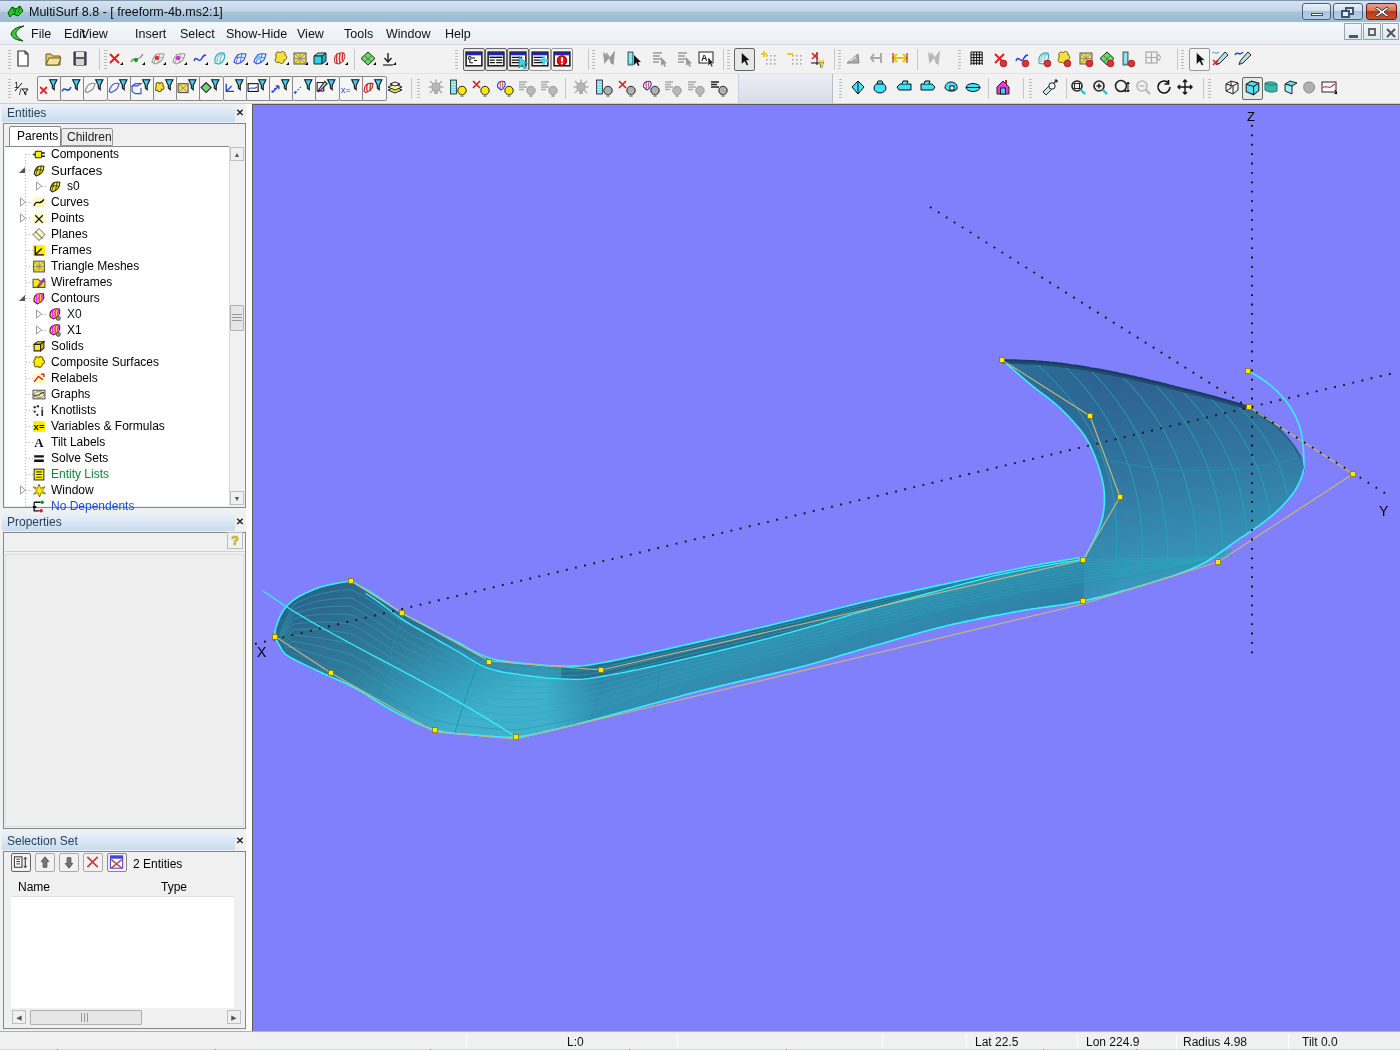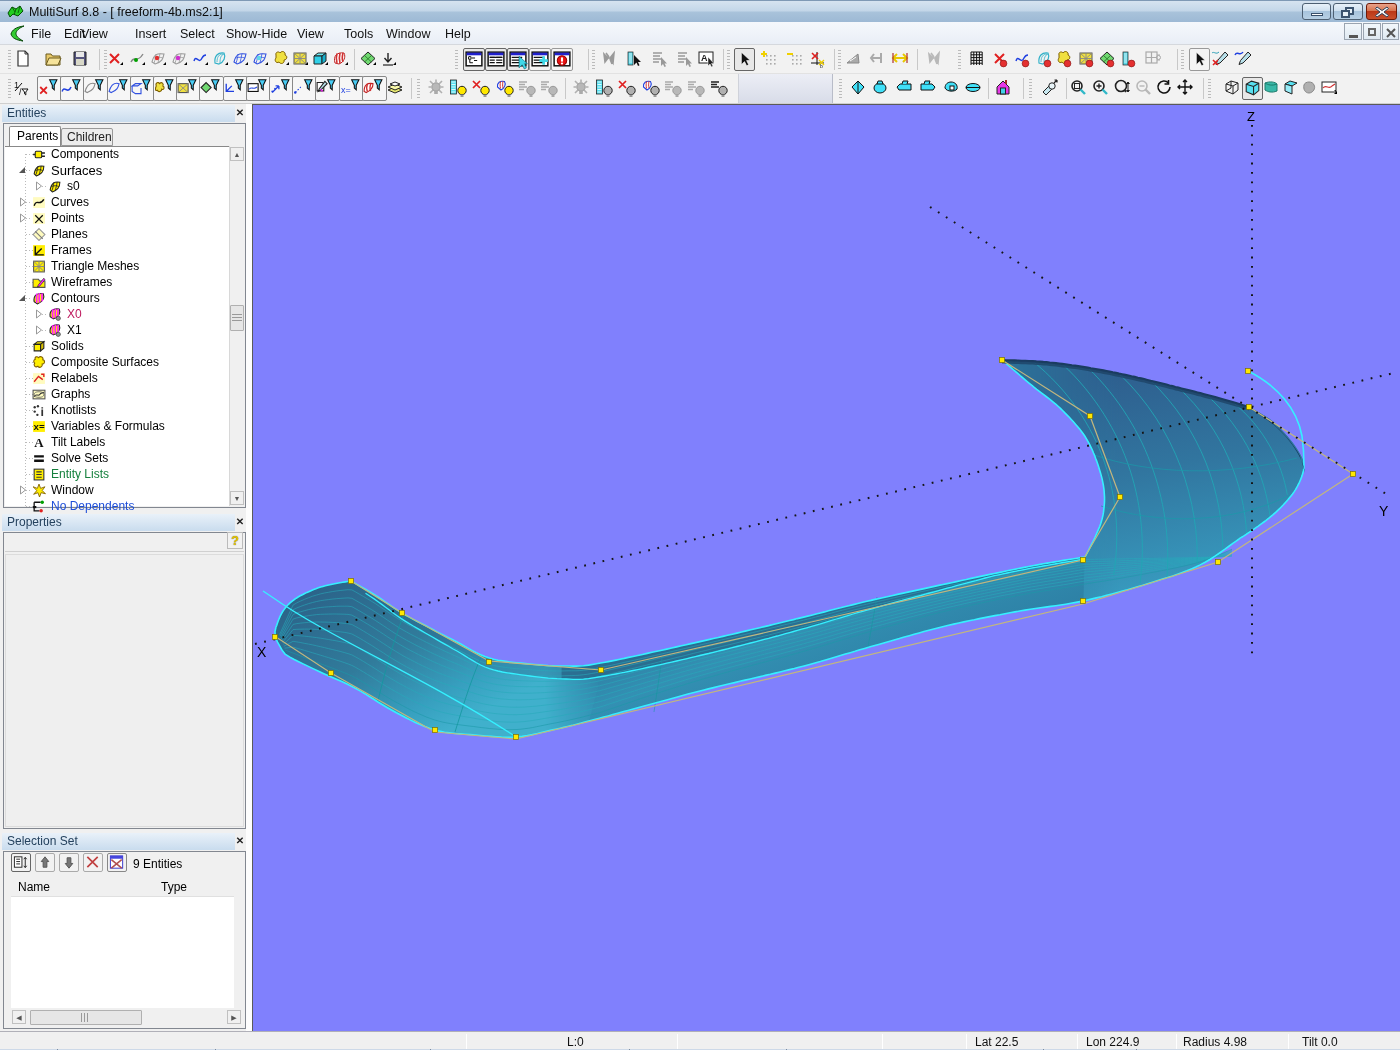--- a/index.html
+++ b/index.html
@@ -782,21 +782,21 @@
 <div class="abs" style="left:51px;top:291px;font-size:12px;color:#000;white-space:nowrap">Contours</div>
 <svg class="abs" style="left:35px;top:309px" width="8" height="10">
     <path d="M1.5 1 L6.5 5 L1.5 9 Z" fill="none" stroke="#999"></path>
   </svg>
 <div class="abs" style="left:42px;top:314px;width:6px;height:1px;background-image:repeating-linear-gradient(90deg,#bbb 0 1px,transparent 1px 3px);"></div>
 <svg class="abs" style="left:48px;top:307px" width="14" height="14" viewBox="0 0 13 13">
     <path d="M2 9 C1 3.5 5 1 10.5 2 C12 5.5 10 9.5 5 11 Z" fill="#ffee00" stroke="#222"></path>
     <path d="M4.5 2 C4 5 4 7.5 4.5 10.5 M7 1.5 C6.5 4.5 6.5 7.5 7 10 M9.5 1.8 C9 4.5 9 6.5 9.5 9" stroke="#ff20ff" stroke-width="1.6" fill="none"></path>
     <circle cx="9.5" cy="10.5" r="2" fill="#909090" stroke="#333" stroke-width="0.6"></circle>
   </svg>
-<div class="abs" style="left:67px;top:307px;font-size:12px;color:#be185d;white-space:nowrap">X0</div>
+<div class="abs" style="left:67px;top:307px;font-size:12px;color:#0f172a;white-space:nowrap">X0</div>
 <svg class="abs" style="left:35px;top:325px" width="8" height="10">
     <path d="M1.5 1 L6.5 5 L1.5 9 Z" fill="none" stroke="#999"></path>
   </svg>
 <div class="abs" style="left:42px;top:330px;width:6px;height:1px;background-image:repeating-linear-gradient(90deg,#bbb 0 1px,transparent 1px 3px);"></div>
 <svg class="abs" style="left:48px;top:323px" width="14" height="14" viewBox="0 0 13 13">
     <path d="M2 9 C1 3.5 5 1 10.5 2 C12 5.5 10 9.5 5 11 Z" fill="#ffee00" stroke="#222"></path>
     <path d="M4.5 2 C4 5 4 7.5 4.5 10.5 M7 1.5 C6.5 4.5 6.5 7.5 7 10 M9.5 1.8 C9 4.5 9 6.5 9.5 9" stroke="#ff20ff" stroke-width="1.6" fill="none"></path>
     <circle cx="9.5" cy="10.5" r="2" fill="#909090" stroke="#333" stroke-width="0.6"></circle>
   </svg>
 <div class="abs" style="left:67px;top:323px;font-size:12px;color:#000;white-space:nowrap">X1</div>
@@ -901,21 +901,21 @@
       <path d="M9 15 L13 10 H11 V4 H7 V10 H5 Z" fill="#777" stroke="#555"></path>
     </svg></div>
 <div class="abs" style="left:83px;top:853px;width:20px;height:19px;border:1px solid #aaa;background:#f2f2f2;border-radius:2px"><svg width="18" height="17" viewBox="0 0 18 18">
       <path d="M3 3 L14 14 M14 3 L3 14" stroke="#c04040" stroke-width="1.8"></path>
     </svg></div>
 <div class="abs" style="left:107px;top:853px;width:20px;height:19px;border:1px solid #888;background:#f2f2f2;border-radius:2px"><svg width="18" height="17" viewBox="0 0 18 18">
       <rect x="2" y="2" width="13" height="13" fill="#fff" stroke="#3333cc"></rect>
       <rect x="2" y="2" width="13" height="3" fill="#4444dd"></rect>
       <path d="M3 6 L14 15 M14 6 L3 15" stroke="#b05050" stroke-width="1.6"></path>
     </svg></div>
-<div class="abs" style="left:133px;top:857px;font-size:12px;">9 Entities</div>
+<div class="abs" style="left:133px;top:857px;font-size:12px;">2 Entities</div>
 <div class="abs" style="left:11px;top:877px;width:223px;height:20px;background:#f0f0f0;border-bottom:1px solid #e0e0e0;font-size:12px;">
     <span style="position:absolute;left:7px;top:3px">Name</span>
     <span style="position:absolute;left:150px;top:3px">Type</span>
   </div>
 <div class="abs" style="left:11px;top:897px;width:223px;height:111px;background:#fff;"></div>
 <div class="abs" style="left:11px;top:1009px;width:223px;height:17px;background:#f0f0f0;"></div>
 <div class="abs" style="left:12px;top:1010px;width:14px;height:14px;background:#f0f0f0;border:1px solid #c0c0c0;font-size:7px;text-align:center;line-height:13px;color:#555">◀</div>
 <div class="abs" style="left:227px;top:1010px;width:14px;height:14px;background:#f0f0f0;border:1px solid #c0c0c0;font-size:7px;text-align:center;line-height:13px;color:#555">▶</div>
 <div class="abs" style="left:30px;top:1010px;width:112px;height:15px;background:#e6e6e6;border:1px solid #b0b0b0;border-radius:1px;"></div>
 <div class="abs" style="left:81px;top:1013px;width:1px;height:9px;background:#999"></div>

